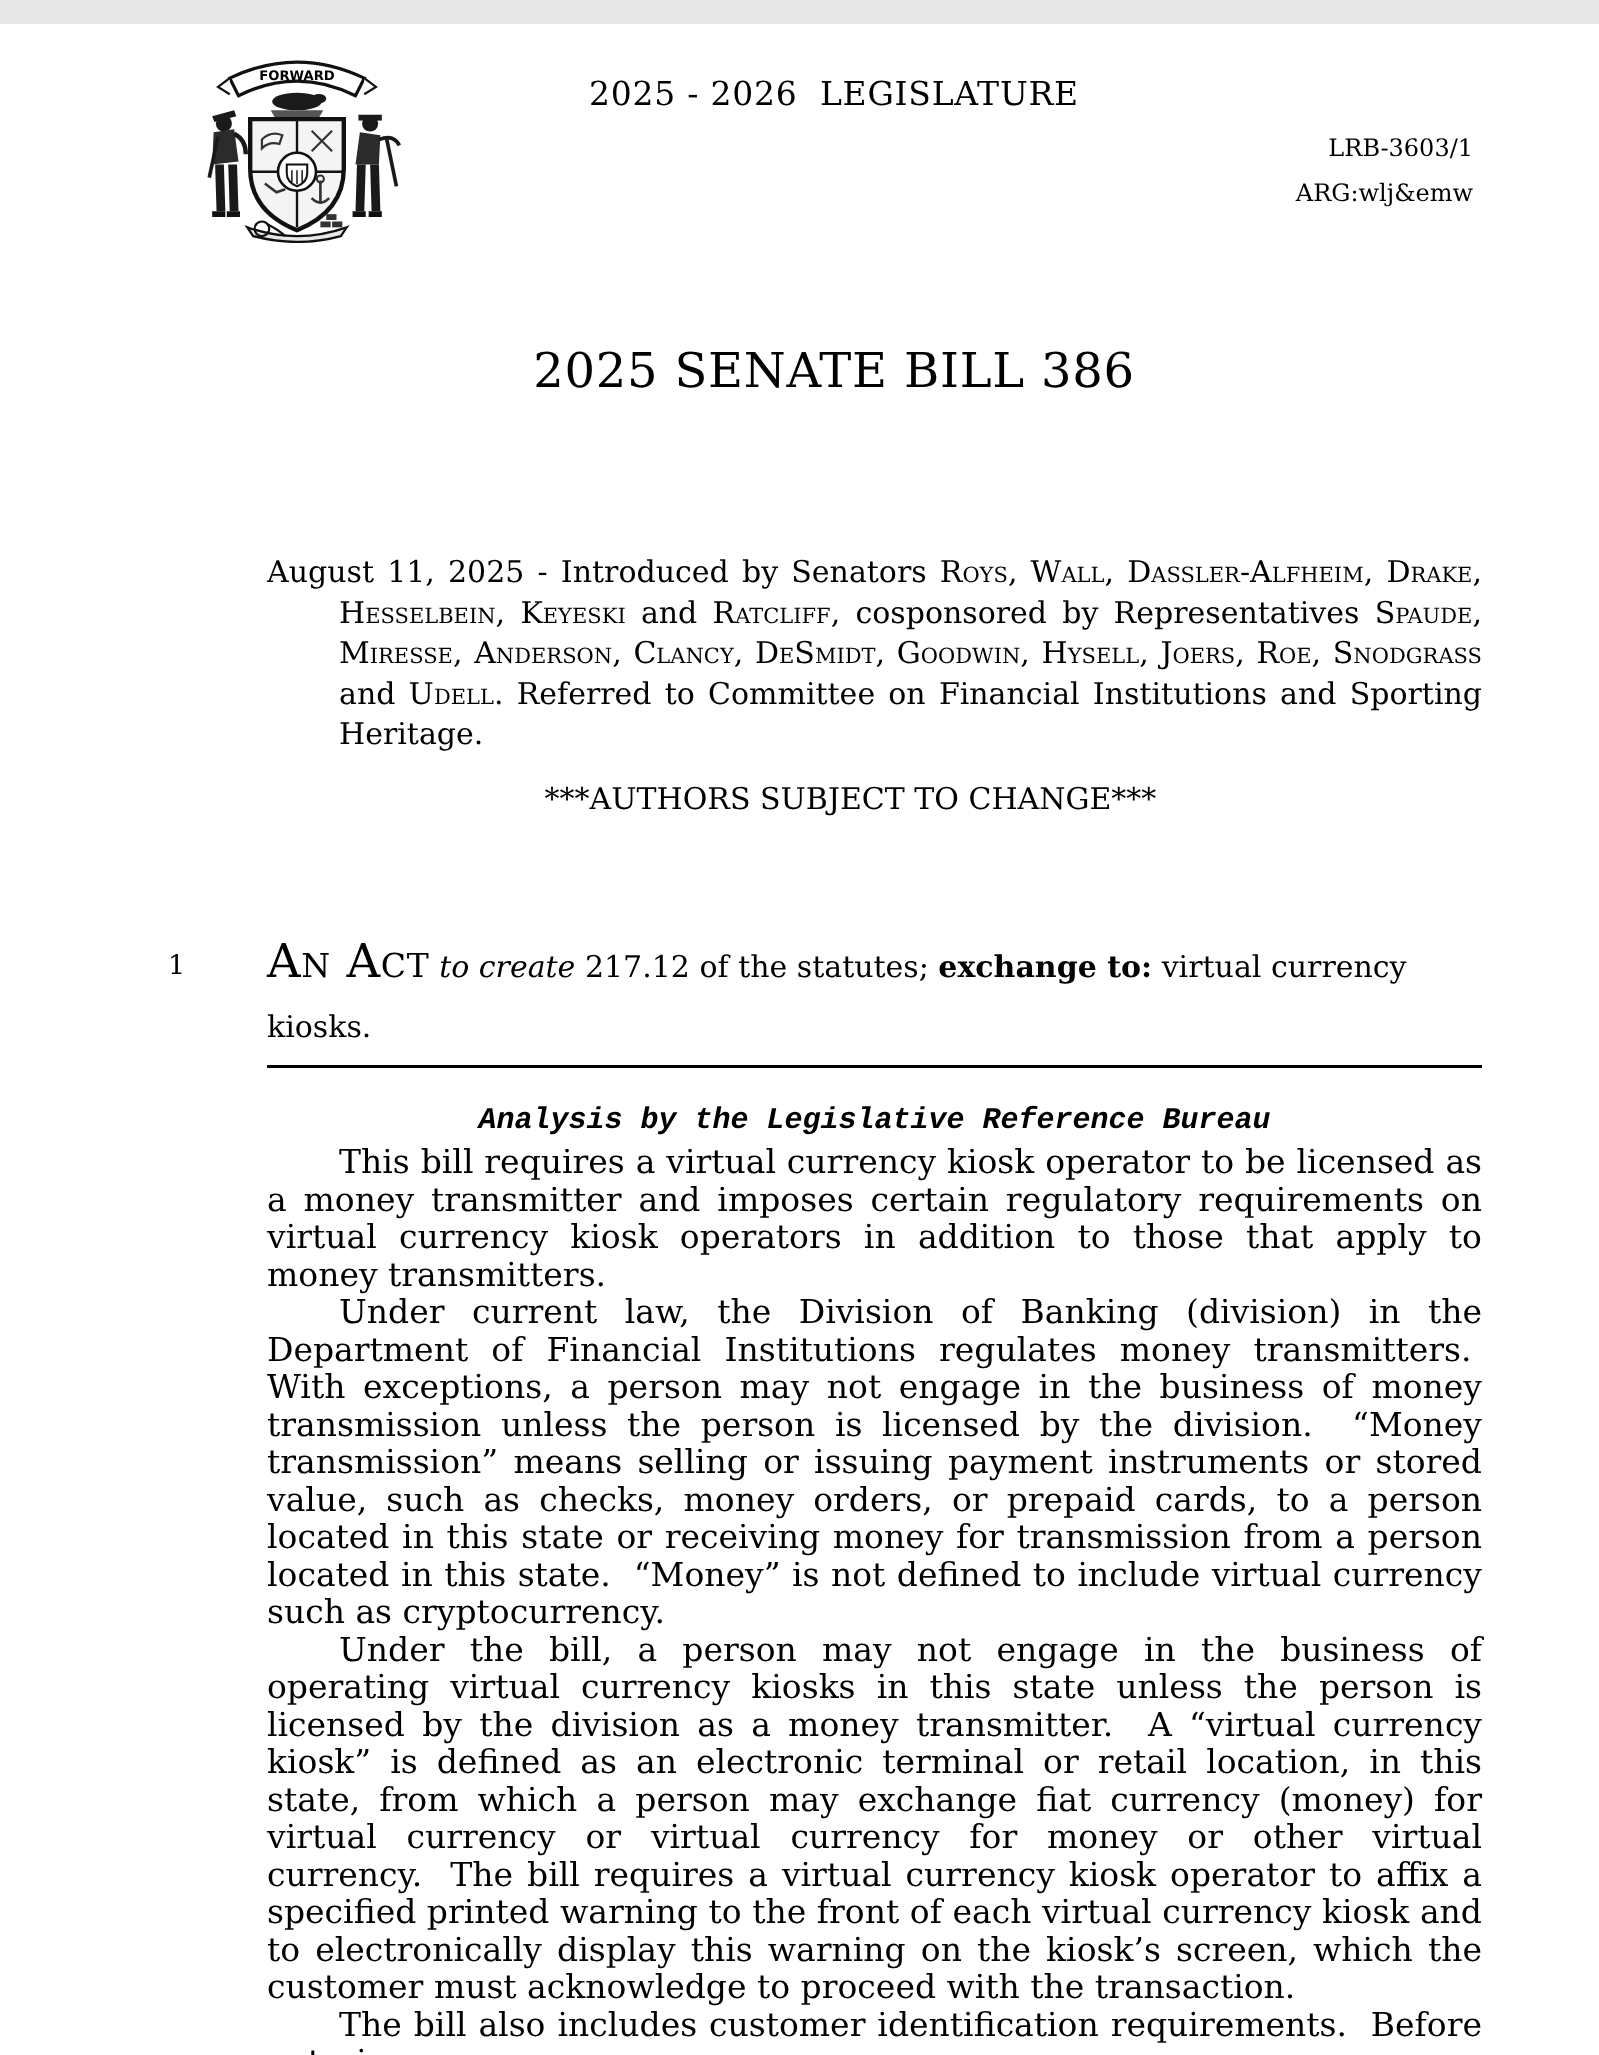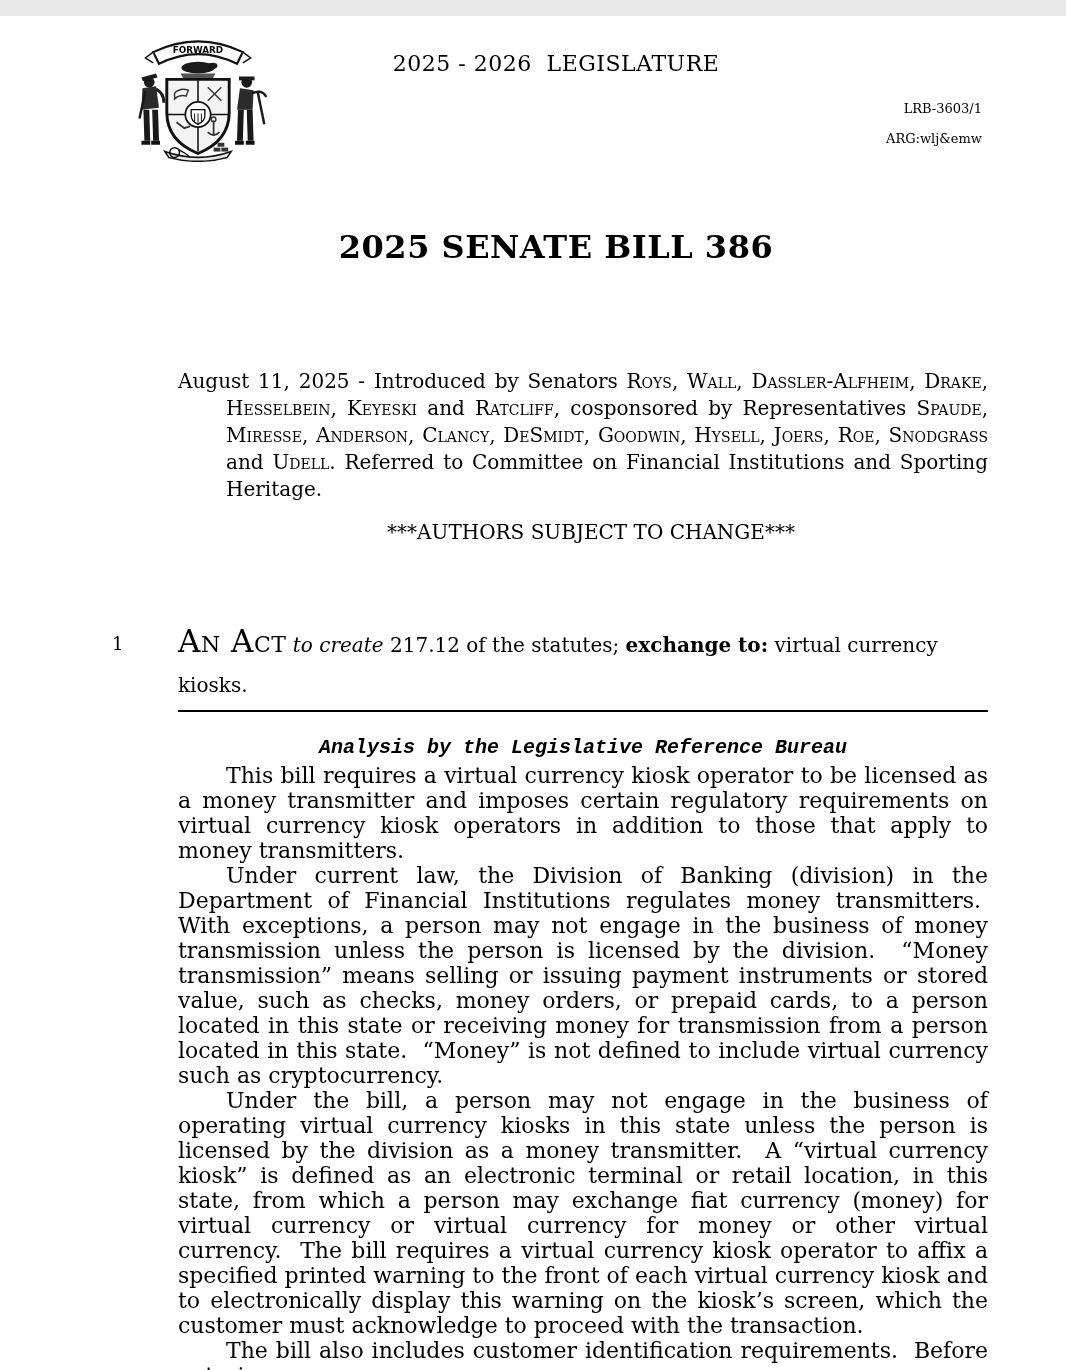--- a/index.html
+++ b/index.html
@@ -19,36 +19,36 @@
     position:absolute; left:124px; top:32px; width:864px; text-align:center;
   }
   .state-title {
     font-size:37px; font-weight:bold; letter-spacing:1px;
     font-family:"DejaVu Serif","Liberation Serif",serif;
   }
   .legislature-line {
     font-size:22px; font-weight:normal; margin-top:3px; letter-spacing:0.5px;
   }
   .header-right {
-    position:absolute; right:84px; top:78px; text-align:right;
-    font-size:13px; line-height:30px;
+    position:absolute; right:84px; top:68px; text-align:right;
+    font-size:16px; line-height:30px;
   }
   
   .bill-title {
     position:absolute; left:124px; top:212px; width:864px; text-align:center;
-    font-size:32px; font-weight:bold; letter-spacing:0.5px;
+    font-size:32px; font-weight:normal; letter-spacing:0.5px;
   }
   
   .intro {
     position:absolute; left:178px; top:352px; width:810px;
     font-size:20px; line-height:27px; text-align:justify;
     padding-left:48px; text-indent:-48px;
   }
   .authors-notice {
-    position:absolute; left:186px; top:504px; width:810px; text-align:center;
+    position:absolute; left:162px; top:504px; width:810px; text-align:center;
     font-size:20px;
   }
   
   .act-row {
     position:absolute; left:178px; top:605px; width:810px;
     font-size:20px; line-height:40px;
   }
   .line-number {
     position:absolute; left:-66px; top:9px; font-size:18px; line-height:27px;
   }

